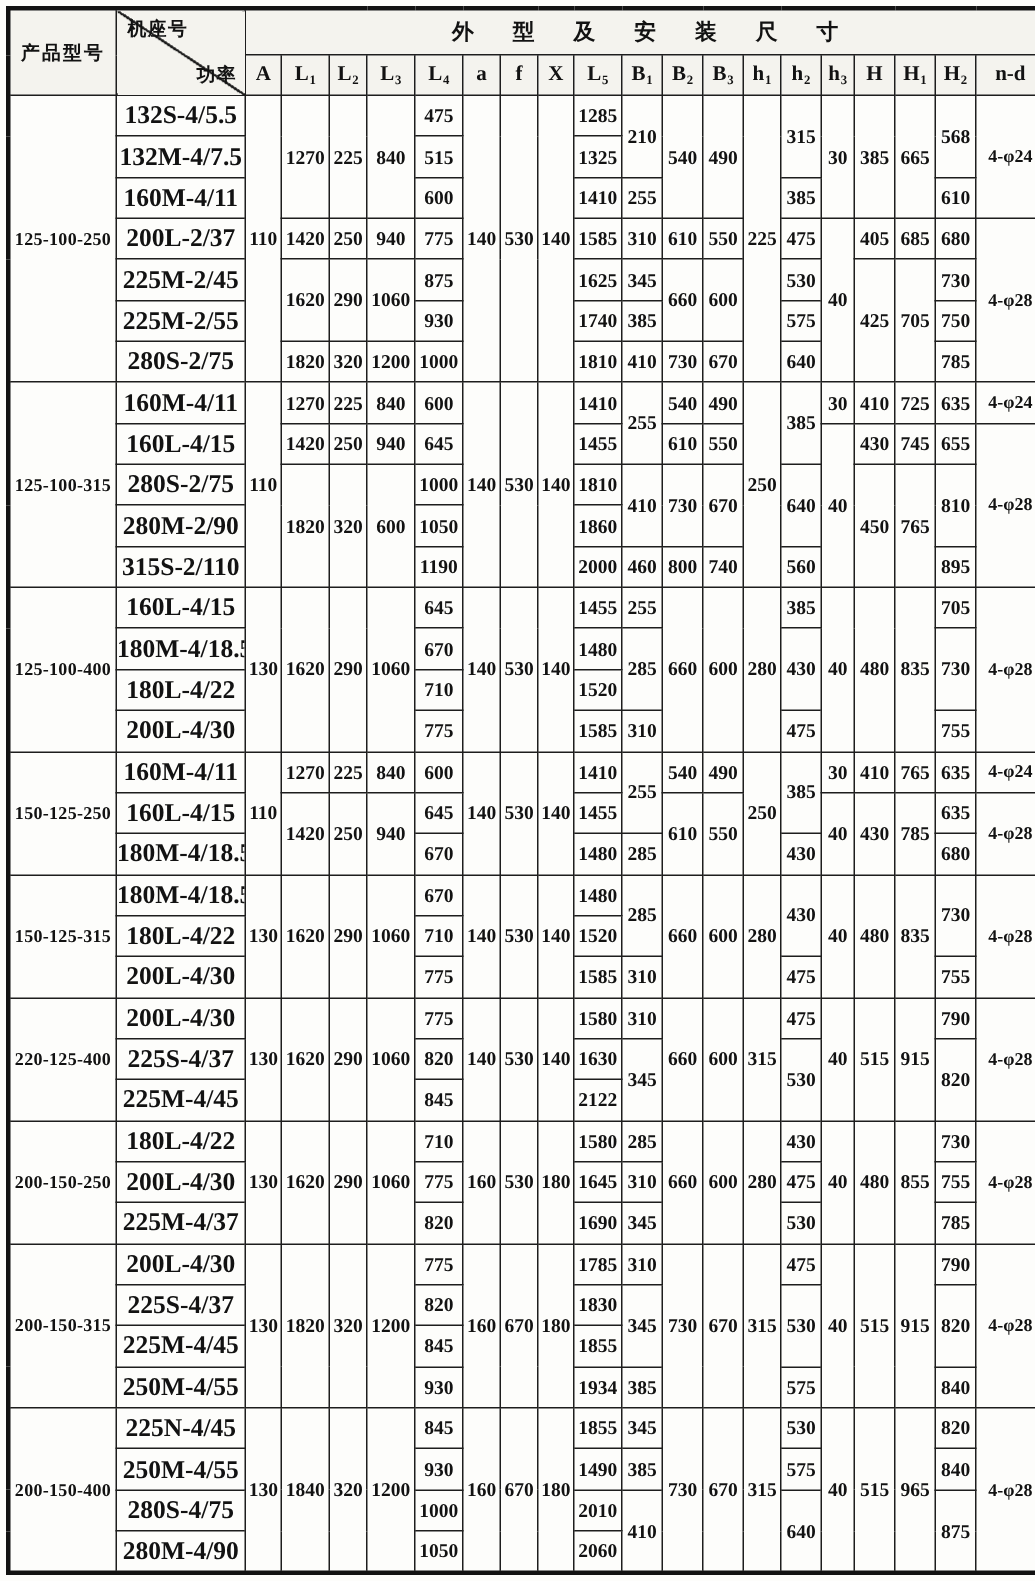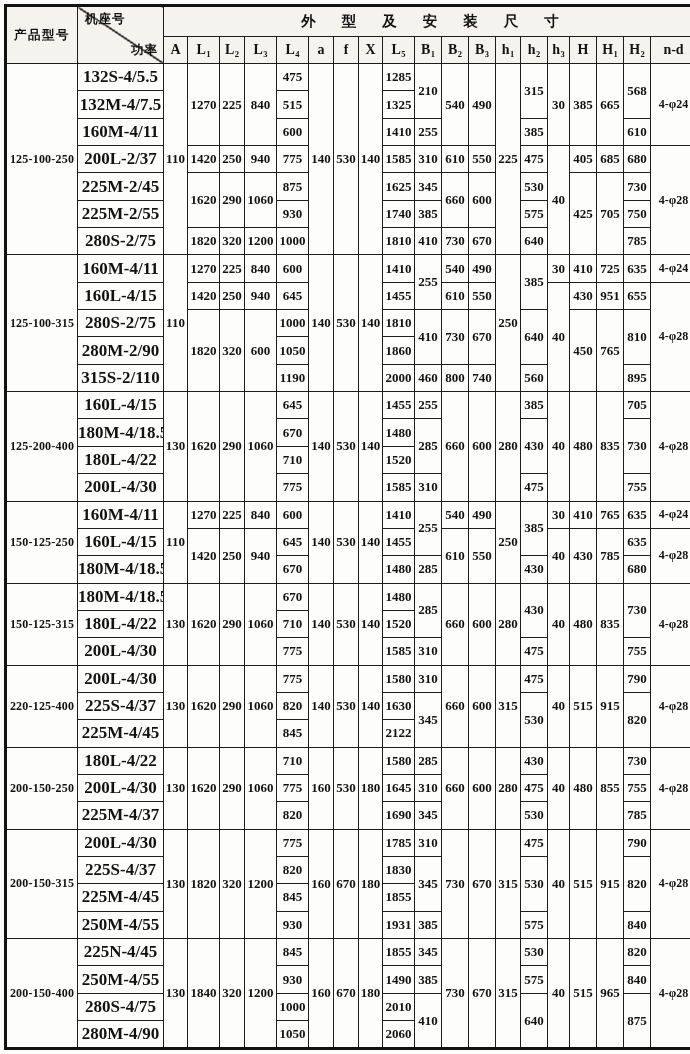--- a/index.html
+++ b/index.html
@@ -211,21 +211,21 @@
           <td class="frame">160L-4/15</td>
           <td>1420</td>
           <td>250</td>
           <td>940</td>
           <td>645</td>
           <td>1455</td>
           <td>610</td>
           <td>550</td>
           <td rowspan="4">40</td>
           <td>430</td>
-          <td>951</td>
+          <td>745</td>
           <td>655</td>
           <td rowspan="4" class="nd">4-φ28</td>
         </tr>
         <tr>
           <td class="frame">280S-2/75</td>
           <td rowspan="3">1820</td>
           <td rowspan="3">320</td>
           <td rowspan="3">600</td>
           <td>1000</td>
           <td>1810</td>
@@ -246,21 +246,21 @@
           <td class="frame">315S-2/110</td>
           <td>1190</td>
           <td>2000</td>
           <td>460</td>
           <td>800</td>
           <td>740</td>
           <td>560</td>
           <td>895</td>
         </tr>
         <tr>
-          <td rowspan="4" class="model">125-200-400</td>
+          <td rowspan="4" class="model">125-100-400</td>
           <td class="frame">160L-4/15</td>
           <td rowspan="4">130</td>
           <td rowspan="4">1620</td>
           <td rowspan="4">290</td>
           <td rowspan="4">1060</td>
           <td>645</td>
           <td rowspan="4">140</td>
           <td rowspan="4">530</td>
           <td rowspan="4">140</td>
           <td>1455</td>
@@ -485,21 +485,21 @@
           <td rowspan="2">820</td>
         </tr>
         <tr>
           <td class="frame">225M-4/45</td>
           <td>845</td>
           <td>1855</td>
         </tr>
         <tr>
           <td class="frame">250M-4/55</td>
           <td>930</td>
-          <td>1931</td>
+          <td>1934</td>
           <td>385</td>
           <td>575</td>
           <td>840</td>
         </tr>
         <tr>
           <td rowspan="4" class="model">200-150-400</td>
           <td class="frame">225N-4/45</td>
           <td rowspan="4">130</td>
           <td rowspan="4">1840</td>
           <td rowspan="4">320</td>

